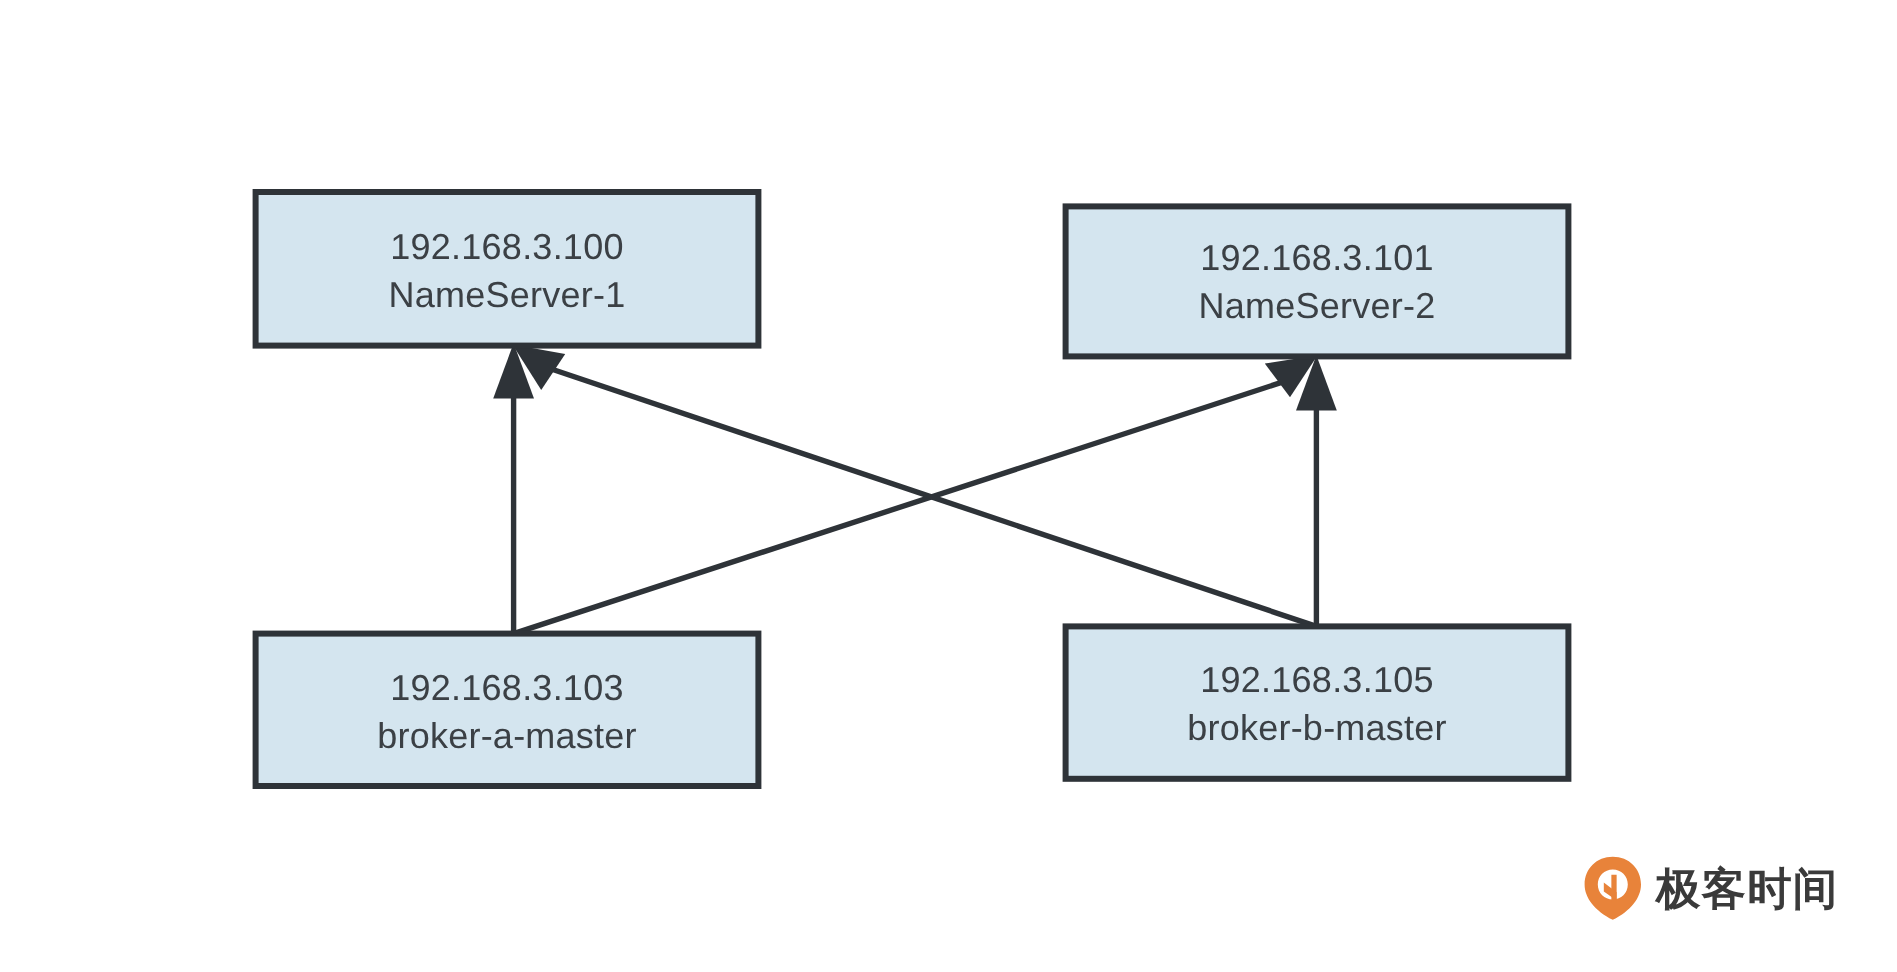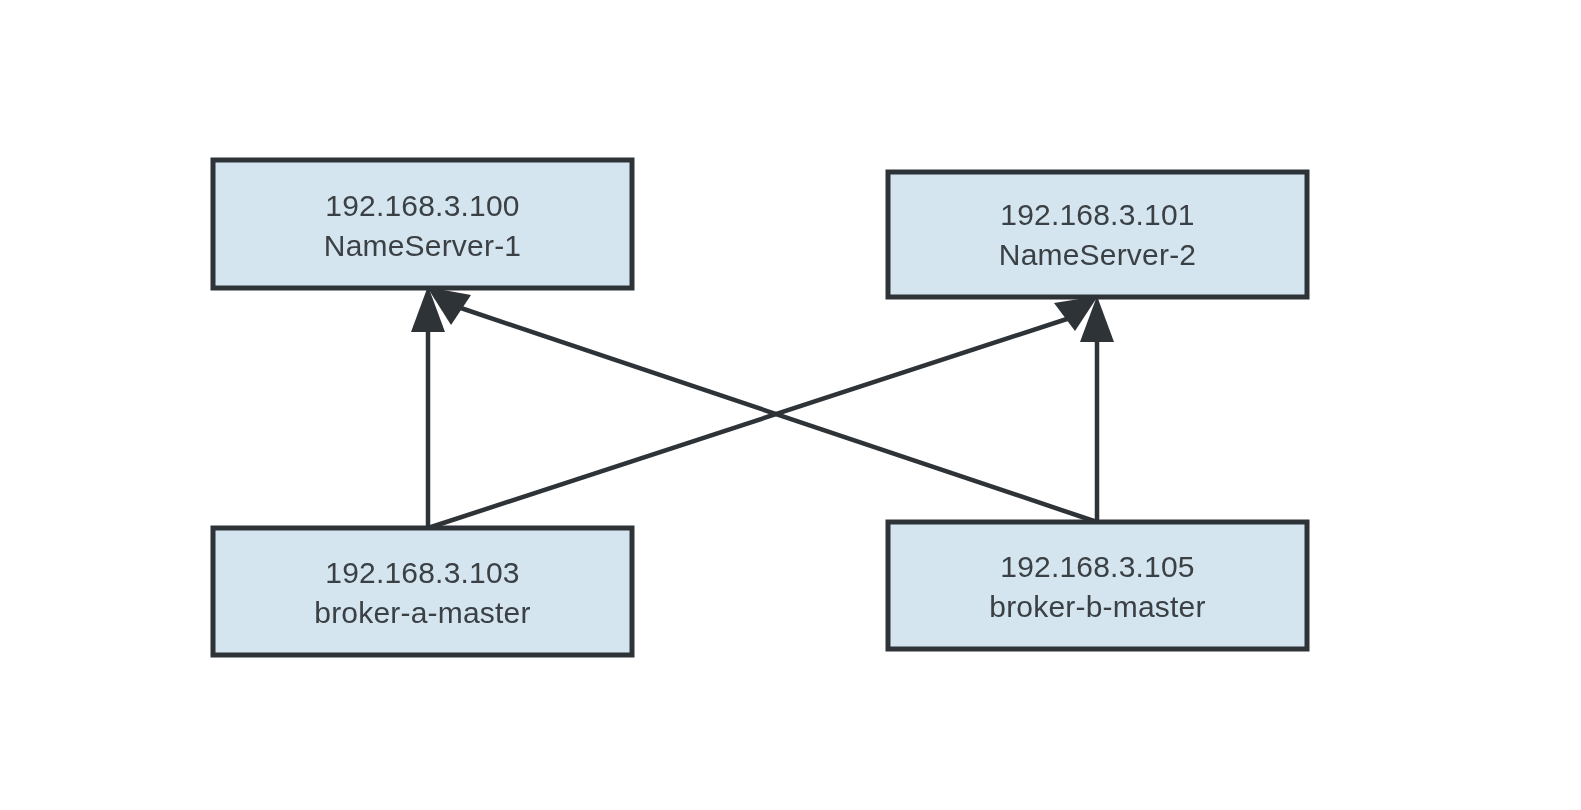--- a/index.html
+++ b/index.html
@@ -117,14 +117,23 @@
     </g>
 
     <g>
       <rect class="node-box" x="888" y="522" width="419" height="127"></rect>
       <text class="node-text" x="1097.5" y="569">192.168.3.105</text>
       <text class="node-text" x="1097.5" y="609">broker-b-master</text>
     </g>
 
   </svg>
 
+  <div class="logo-wrap">
+    <svg class="logo-mark" viewBox="0 0 52 56">
+      <path d="M26 2 C12.5 2 2.5 12 2.5 25 C2.5 36 11 47 26 54.5 C41 47 49.5 36 49.5 25 C49.5 12 39.5 2 26 2 Z
+               M26 12.5 C33 12.5 38.5 18 38.5 25 C38.5 32 33 37.5 26 37.5 C19 37.5 13.5 32 13.5 25 C13.5 18 19 12.5 26 12.5 Z" fill="#e8833a" fill-rule="evenodd"></path>
+      <path d="M24.8 17 L29.2 17 L29.2 40.5 L24.8 40.5 Z" fill="#e8833a"></path>
+      <path d="M29.2 31.5 L18.5 23.5 L18.5 31 L29.2 38.5 Z" fill="#e8833a"></path>
+    </svg>
+    <div class="logo-text">极客时间</div>
+  </div>
 
 </div>
 
 </body></html>

